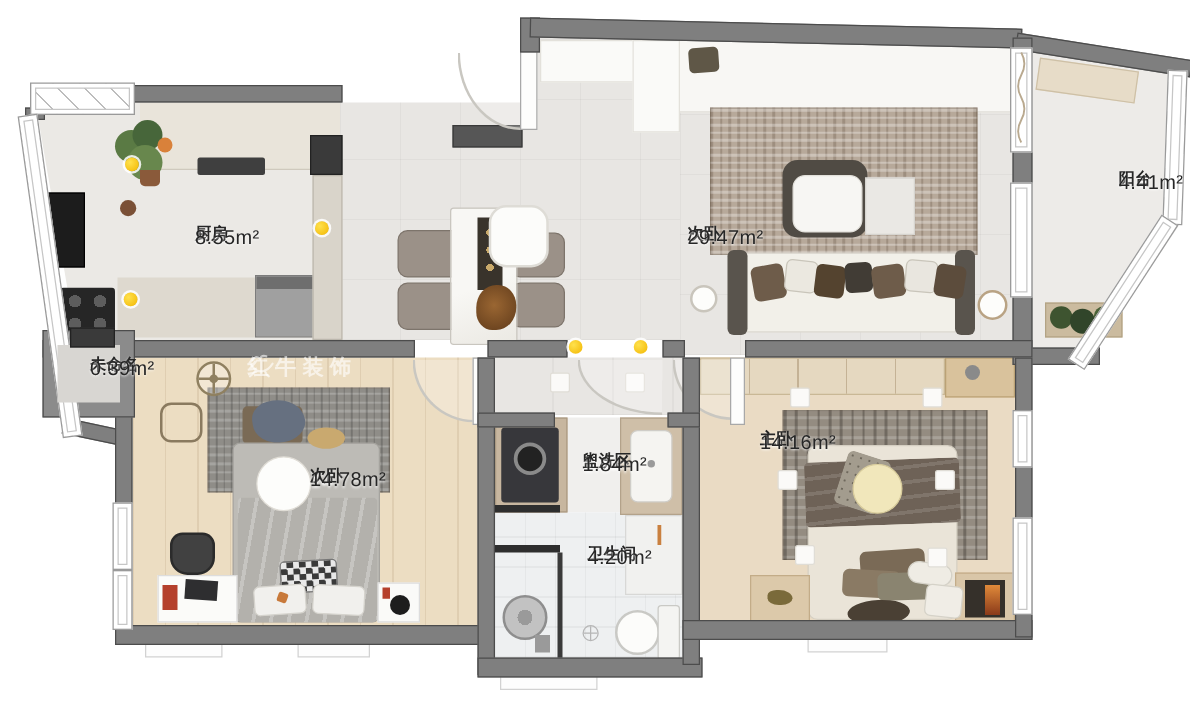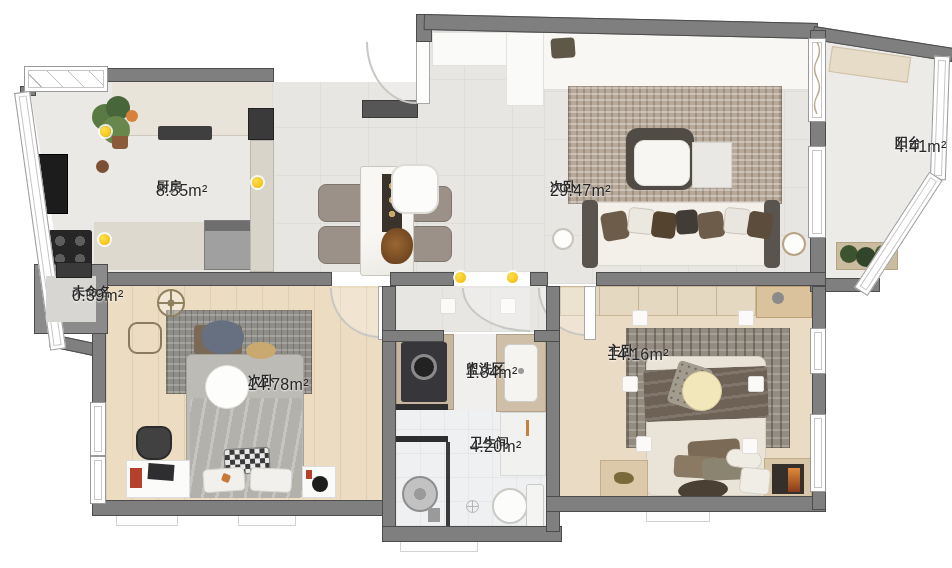--- a/index.html
+++ b/index.html
@@ -263,20 +263,26 @@
 
   <div class="w" style="left:34px;top:264px;width:74px;height:70px;background:#8b8b8b;"></div>
   <div style="left:46px;top:276px;width:50px;height:46px;background:#d8d6d2;z-index:11;"></div>
   <div class="wd" style="left:56px;top:262px;width:36px;height:16px;z-index:12;"></div>
 
   <div class="sill" style="left:116px;top:514px;width:62px;height:12px;"></div>
   <div class="sill" style="left:238px;top:514px;width:58px;height:12px;"></div>
   <div class="sill" style="left:646px;top:510px;width:64px;height:12px;"></div>
   <div class="sill" style="left:400px;top:540px;width:78px;height:12px;"></div>
 
+  <div class="wm" style="left:198px;top:280px;width:140px;height:26px;">
+    <svg width="24" height="22" viewBox="0 0 24 22">
+      <path d="M4 6 q3 -4 6 -1 q1 -3 5 -2 M3 10 q4 6 9 5 q5 -1 8 -6 M6 15 q-2 3 -4 4 M14 15 q1 3 3 4" stroke="rgba(255,255,255,.62)" stroke-width="1.8" fill="none" stroke-linecap="round"></path>
+    </svg>
+    <span style="position:static;">红牛装饰</span>
+  </div>
   <div class="wm-sub" style="left:230px;top:306px;width:92px;height:3px;"></div>
 
   <div class="rlabel" style="left:156px;top:178px;">
     <span class="rname">厨房</span>
     <span class="rarea">8.55m²</span>
   </div>
   <div class="rlabel" style="left:550px;top:178px;">
     <span class="rname">次卧</span>
     <span class="rarea">29.47m²</span>
   </div>

